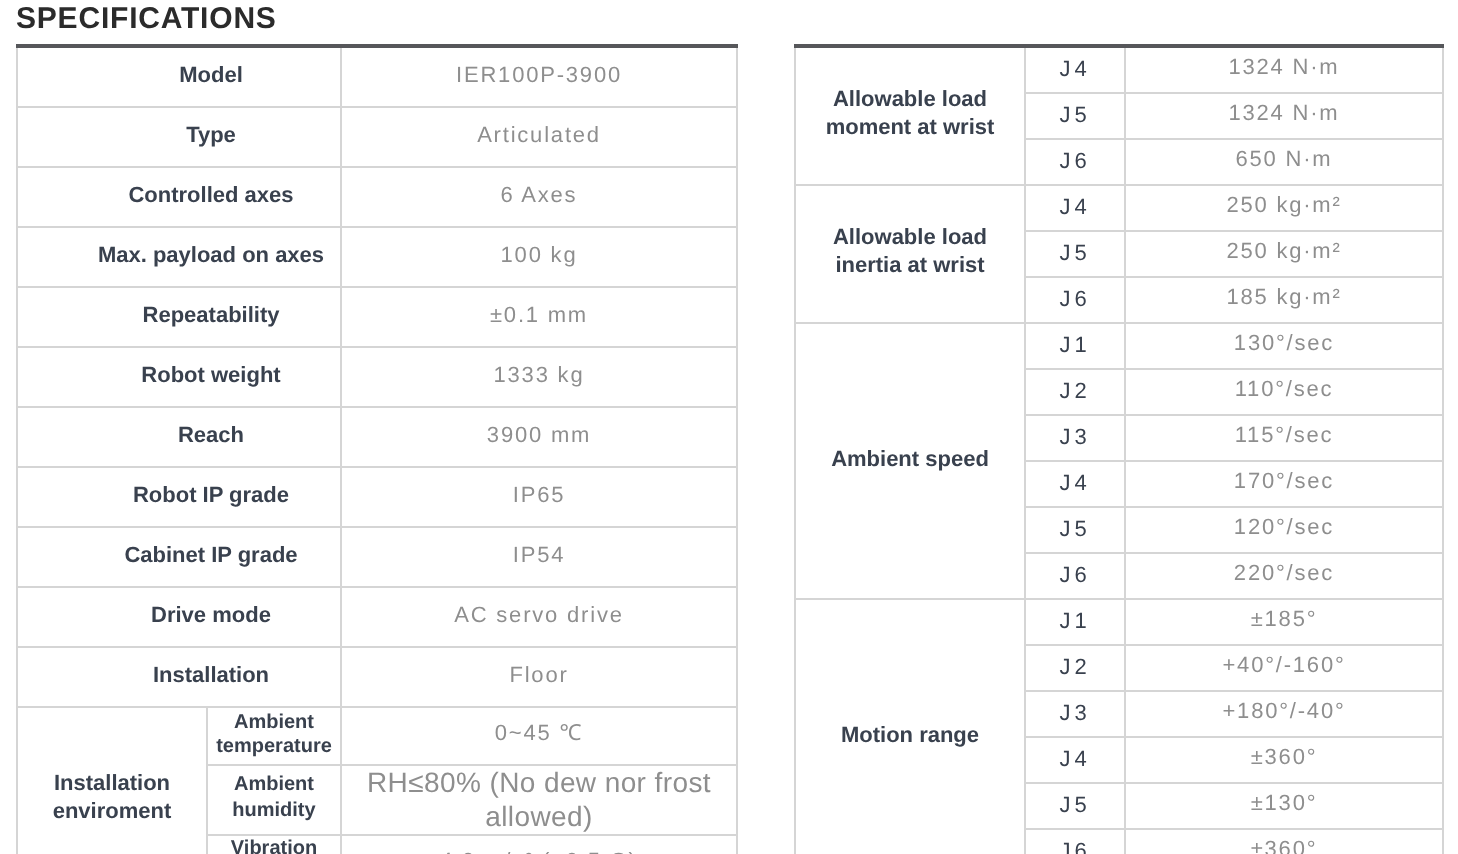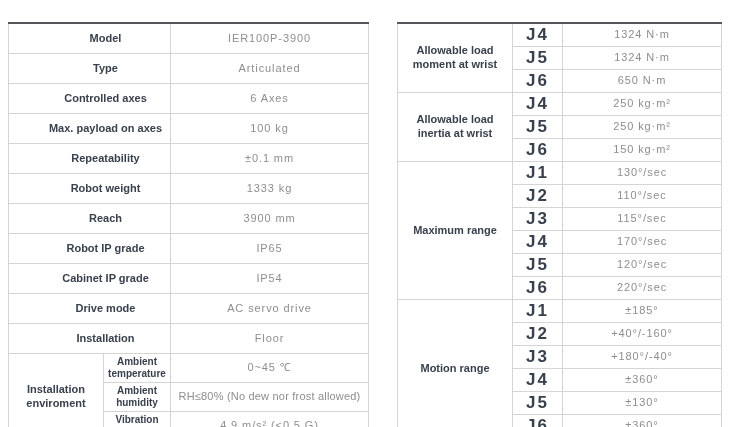--- a/index.html
+++ b/index.html
@@ -32,31 +32,32 @@
   .lbl{
     font-weight:bold;color:#39414e;font-size:11px;line-height:1.25;
   }
   .sublbl{
     font-weight:bold;color:#39414e;font-size:10px;line-height:1.25;
   }
   .val{
     color:#8e8e8e;font-size:11px;letter-spacing:0.9px;line-height:1.2;text-align:center;
   }
   .joint{
-    font-weight:bold;color:#39414e;font-size:17px;letter-spacing:2px;
+    font-weight:normal;color:#39414e;font-size:11px;letter-spacing:2px;
   }
   .r29{height:29px;padding-left:36px;}
   .r28{height:28px;}
   .rr{height:22px;}
 </style>
 </head>
 <body>
 
 <div class="page">
 
+  <div class="title">SPECIFICATIONS</div>
 
   <table class="tbl-left">
     <colgroup>
         <col style="width:95px">
         <col style="width:67px">
         <col style="width:198px">
       </colgroup>
     <tbody>
         <tr>
       <td colspan="2" class="lbl r29">Model</td>
@@ -102,21 +103,21 @@
       <td colspan="2" class="lbl r29">Installation</td>
       <td class="val">Floor</td>
     </tr>
     <tr>
       <td rowspan="3" class="lbl">Installation enviroment</td>
       <td class="sublbl r28">Ambient temperature</td>
       <td class="val">0~45 ℃</td>
     </tr>
     <tr>
       <td class="sublbl r28">Ambient humidity</td>
-      <td class="val" style="letter-spacing:0.2px;font-size:11px;">RH≤80% (No dew nor frost allowed)</td>
+      <td class="val" style="letter-spacing:0.2px;font-size:14px;">RH≤80% (No dew nor frost allowed)</td>
     </tr>
     <tr>
       <td class="sublbl r28">Vibration acceleration</td>
       <td class="val">4.9 m/s² (&lt;0.5 G)</td>
     </tr>
   </tbody>
     </table>
 
   <table class="tbl-right">
     <colgroup>
@@ -144,25 +145,25 @@
       <td rowspan="3" class="lbl">Allowable load inertia at wrist</td>
       <td class="joint rr">J4</td>
       <td class="val">250 kg·m²</td>
     </tr>
     <tr>
       <td class="joint rr">J5</td>
       <td class="val">250 kg·m²</td>
     </tr>
     <tr>
       <td class="joint rr">J6</td>
-      <td class="val">150 kg·m²</td>
-    </tr>
-
-    <tr>
-      <td rowspan="6" class="lbl">Maximum range</td>
+      <td class="val">185 kg·m²</td>
+    </tr>
+
+    <tr>
+      <td rowspan="6" class="lbl">Ambient speed</td>
       <td class="joint rr">J1</td>
       <td class="val">130°/sec</td>
     </tr>
     <tr>
       <td class="joint rr">J2</td>
       <td class="val">110°/sec</td>
     </tr>
     <tr>
       <td class="joint rr">J3</td>
       <td class="val">115°/sec</td>

